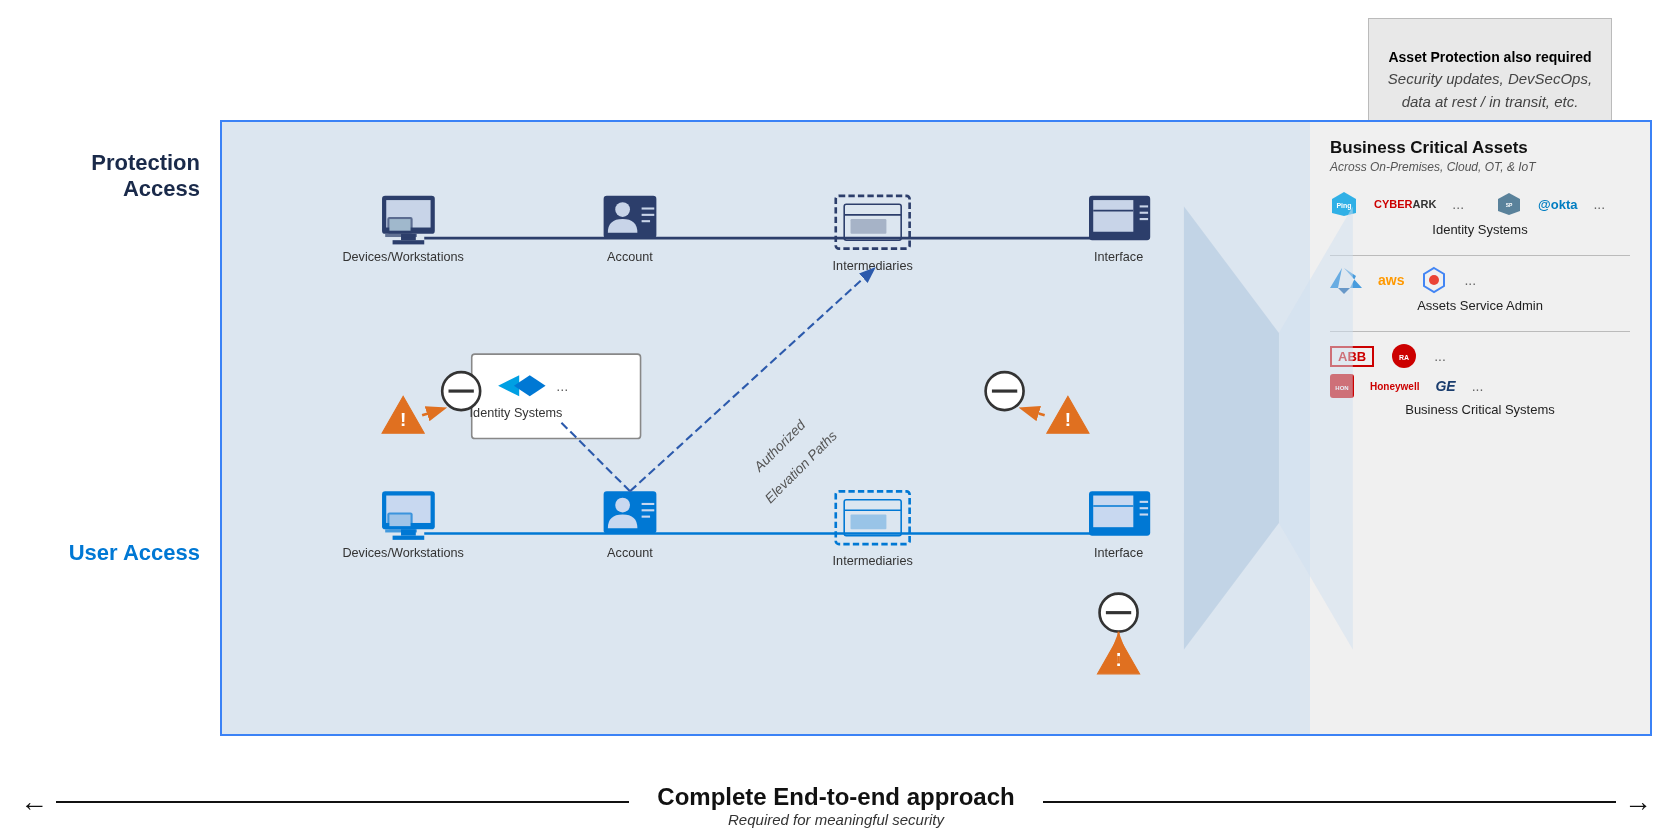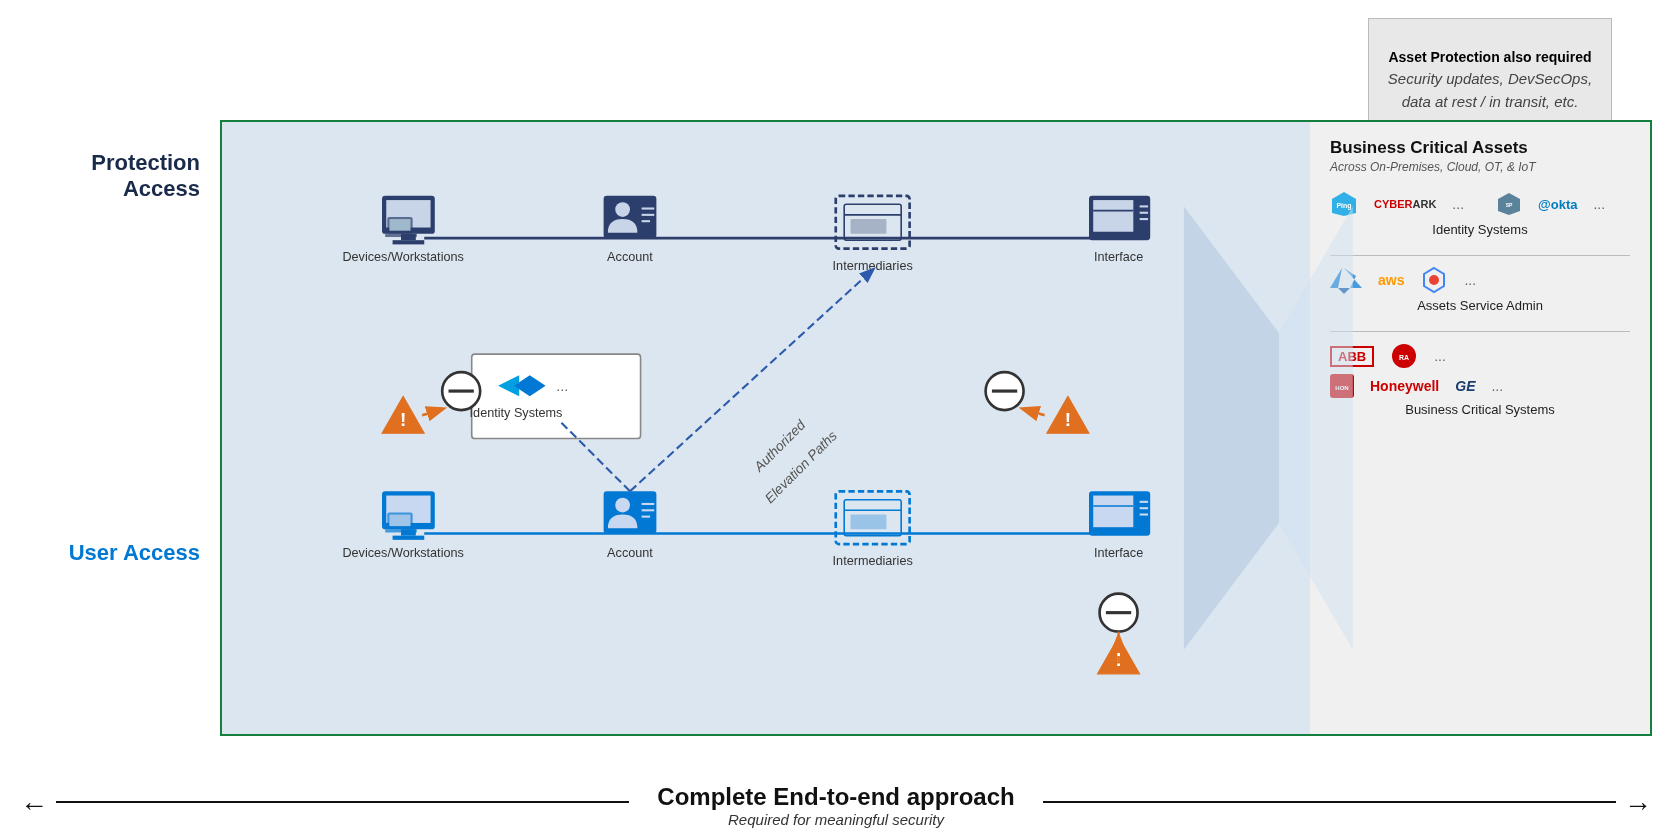--- a/index.html
+++ b/index.html
@@ -54,21 +54,21 @@
       bottom: 100px;
     }
 
     
     .main-box {
       position: absolute;
       top: 0;
       left: 200px;
       right: 0;
       bottom: 0;
-      border: 2px solid #15803d;
+      border: 2px solid #3b82f6;
       background: #dce6f0;
     }
 
     
     .right-panel {
       position: absolute;
       top: 0;
       right: 0;
       width: 340px;
       height: 100%;
@@ -236,21 +236,21 @@
           </svg>
           <span class="logo-dots">...</span>
         </div>
         <div class="vendor-logos" style="margin-top:4px;">
 
           <svg width="24" height="24" viewBox="0 0 24 24">
             <rect width="24" height="24" rx="3" fill="#cc0000"></rect>
             <text x="12" y="16" text-anchor="middle" fill="white" font-size="6" font-weight="bold">HON</text>
           </svg>
 
-          <span style="font-size:14px;font-weight:700;color:#cc0000;">Honeywell</span>
+          <span style="font-size:10px;font-weight:700;color:#cc0000;">Honeywell</span>
 
           <span style="font-size:14px;font-weight:900;color:#1a3d6e;font-style:italic;">GE</span>
           <span class="logo-dots">...</span>
         </div>
         <div class="vendor-label">Business Critical Systems</div>
       </div>
     </div>
 
     <svg class="diagram-svg" viewBox="0 0 1270 580" preserveAspectRatio="xMidYMid meet">
 

